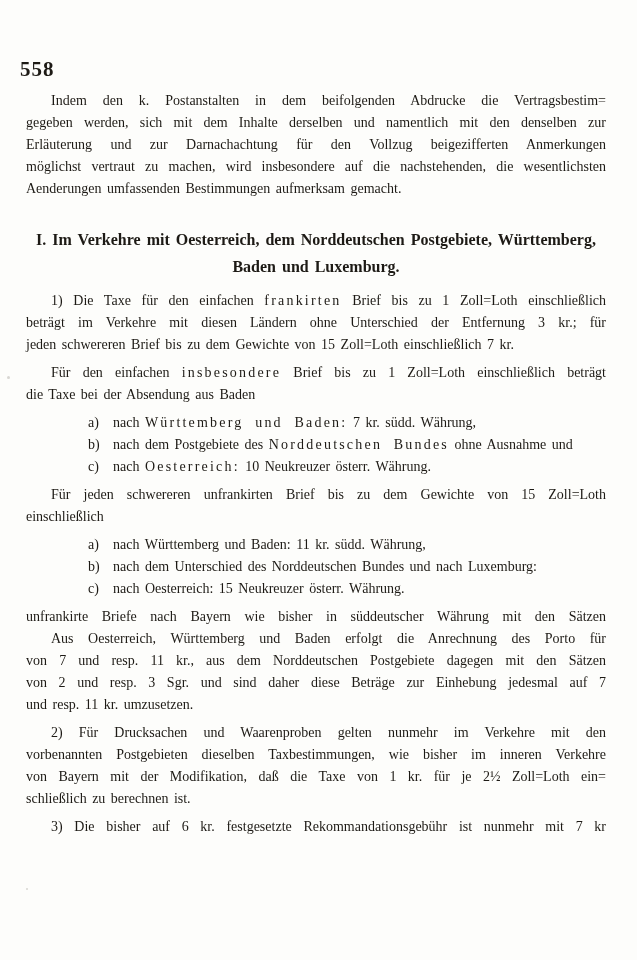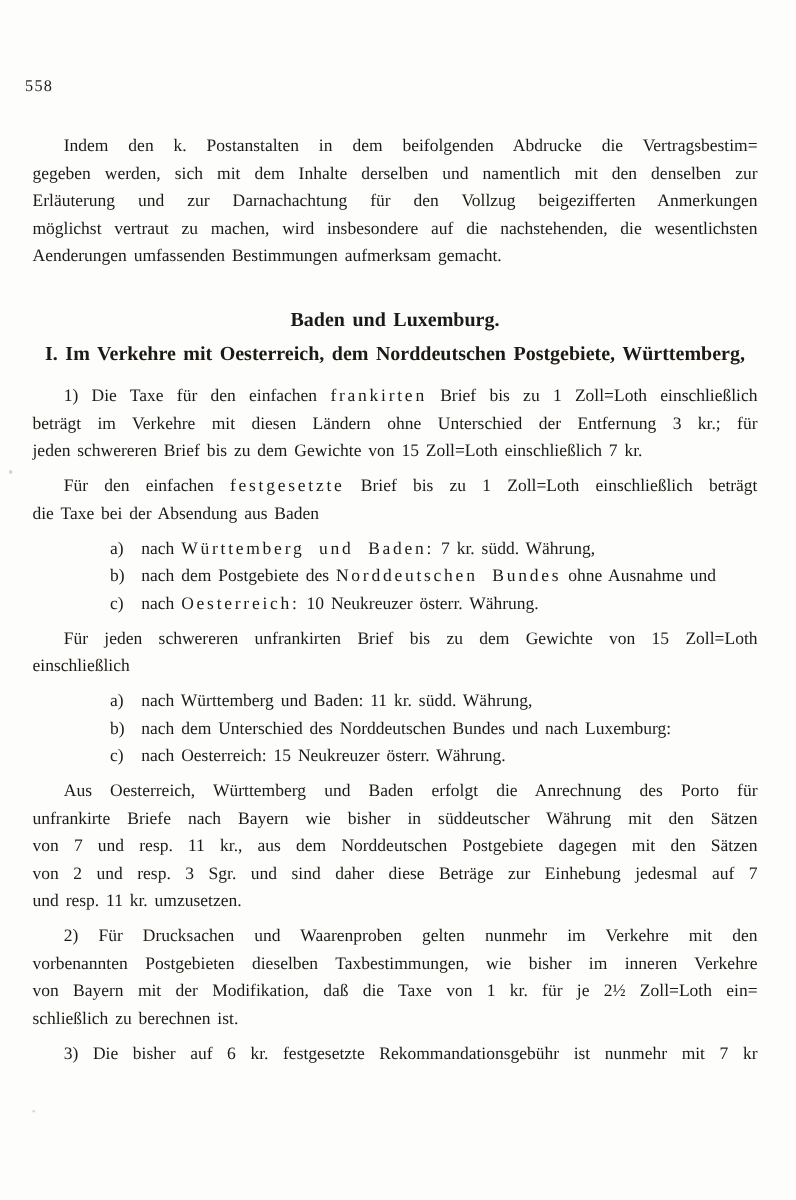--- a/index.html
+++ b/index.html
@@ -13,24 +13,24 @@
     box-sizing: border-box;
     padding: 58px 25px 0 20px;
     background: var(--paper, #fdfdfb);
     color: var(--ink, #1d1a15);
     font-family: "Liberation Serif", "DejaVu Serif", serif;
     font-size: 14px;
     line-height: 22px;
     word-spacing: 2px;
   }
   .pagenum {
-    font-weight: normal;
-    font-size: 13px;
+    font-weight: bold;
+    font-size: 21px;
     letter-spacing: 1px;
-    margin-bottom: 27px;
+    margin-bottom: 10px;
   }
   .para { margin: 6px; }
   .line { white-space: normal; }
   .line.j { text-align: justify; text-align-last: justify; }
   .line.fl { text-indent: 25px; }
   .sp { letter-spacing: 2.2px; word-spacing: 6px; }
   .heading {
     font-weight: bold;
     text-align: center;
     font-size: 16px;
@@ -58,32 +58,32 @@
 
   <div class="para">
     <div class="line j fl"><span>Indem den k. Postanstalten in dem beifolgenden Abdrucke die Vertragsbestim=</span></div>
     <div class="line j"><span>gegeben werden, sich mit dem Inhalte derselben und namentlich mit den denselben zur</span></div>
     <div class="line j"><span>Erläuterung und zur Darnachachtung für den Vollzug beigezifferten Anmerkungen</span></div>
     <div class="line j"><span>möglichst vertraut zu machen, wird insbesondere auf die nachstehenden, die wesentlichsten</span></div>
     <div class="line"><span>Aenderungen umfassenden Bestimmungen aufmerksam gemacht.</span></div>
   </div>
 
   <div class="heading">
+    <div class="hline">I. Im Verkehre mit Oesterreich, dem Norddeutschen Postgebiete, Württemberg,</div>
     <div class="hline">Baden und Luxemburg.</div>
-    <div class="hline">I. Im Verkehre mit Oesterreich, dem Norddeutschen Postgebiete, Württemberg,</div>
   </div>
 
   <div class="para">
     <div class="line j fl"><span>1) Die Taxe für den einfachen </span><span class="sp">frankirten</span><span> Brief bis zu 1 Zoll=Loth einschließlich</span></div>
     <div class="line j"><span>beträgt im Verkehre mit diesen Ländern ohne Unterschied der Entfernung 3 kr.; für</span></div>
     <div class="line"><span>jeden schwereren Brief bis zu dem Gewichte von 15 Zoll=Loth einschließlich 7 kr.</span></div>
   </div>
 
   <div class="para">
-    <div class="line j fl"><span>Für den einfachen </span><span class="sp">festgesetzte</span><span> Brief bis zu 1 Zoll=Loth einschließlich beträgt</span></div>
+    <div class="line j fl"><span>Für den einfachen </span><span class="sp">insbesondere</span><span> Brief bis zu 1 Zoll=Loth einschließlich beträgt</span></div>
     <div class="line"><span>die Taxe bei der Absendung aus Baden</span></div>
   </div>
 
   <div class="list">
     <div class="litem">
       <span class="llabel">a)</span>
       <div class="ltext">
         <div class="line"><span>nach </span><span class="sp">Württemberg und Baden:</span><span> 7 kr. südd. Währung,</span></div>
       </div>
     </div>
@@ -121,22 +121,22 @@
     </div>
     <div class="litem">
       <span class="llabel">c)</span>
       <div class="ltext">
         <div class="line"><span>nach Oesterreich: 15 Neukreuzer österr. Währung.</span></div>
       </div>
     </div>
   </div>
 
   <div class="para">
+    <div class="line j"><span>unfrankirte Briefe nach Bayern wie bisher in süddeutscher Währung mit den Sätzen</span></div>
     <div class="line j fl"><span>Aus Oesterreich, Württemberg und Baden erfolgt die Anrechnung des Porto für</span></div>
-    <div class="line j"><span>unfrankirte Briefe nach Bayern wie bisher in süddeutscher Währung mit den Sätzen</span></div>
     <div class="line j"><span>von 7 und resp. 11 kr., aus dem Norddeutschen Postgebiete dagegen mit den Sätzen</span></div>
     <div class="line j"><span>von 2 und resp. 3 Sgr. und sind daher diese Beträge zur Einhebung jedesmal auf 7</span></div>
     <div class="line"><span>und resp. 11 kr. umzusetzen.</span></div>
   </div>
 
   <div class="para">
     <div class="line j fl"><span>2) Für Drucksachen und Waarenproben gelten nunmehr im Verkehre mit den</span></div>
     <div class="line j"><span>vorbenannten Postgebieten dieselben Taxbestimmungen, wie bisher im inneren Verkehre</span></div>
     <div class="line j"><span>von Bayern mit der Modifikation, daß die Taxe von 1 kr. für je 2½ Zoll=Loth ein=</span></div>
     <div class="line"><span>schließlich zu berechnen ist.</span></div>

